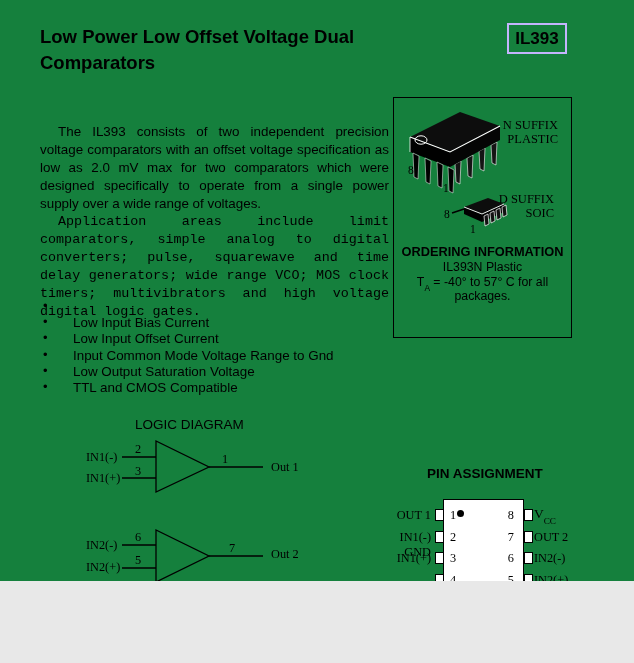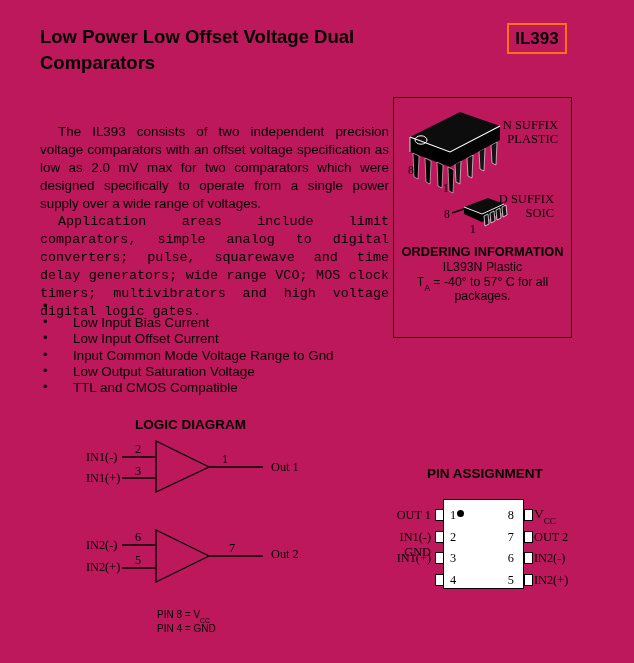--- a/index.html
+++ b/index.html
@@ -1,42 +1,42 @@
 <!DOCTYPE html>
 <html><head>
 <meta charset="utf-8">
 <style>
   html,body{margin:0;padding:0;background:#e8e8e8;}
-  #page{position:relative;width:634px;height:663px;background:#be185d;color:#000;
+  #page{position:relative;width:634px;height:581px;background:#15803d;color:#000;
         font-family:"Liberation Sans",sans-serif;overflow:hidden;}
   .abs{position:absolute;}
   
   .title-line{position:absolute;left:40px;font-weight:bold;font-size:18.5px;line-height:22px;letter-spacing:0;}
-  .part-box{position:absolute;left:507px;top:23px;width:56px;height:27px;border:2px solid #f97316;
+  .part-box{position:absolute;left:507px;top:23px;width:56px;height:27px;border:2px solid #c4b5fd;
             text-align:center;font-weight:bold;font-size:17px;line-height:27px;}
   
   .para{position:absolute;left:40px;width:349px;font-size:13.4px;line-height:18px;
         text-align:justify;text-indent:18px;}
   
   .features{position:absolute;left:40px;top:299px;width:360px;}
   .feature{position:relative;height:16.2px;font-size:13.4px;}
   .feature .bullet{position:absolute;left:3px;top:-1px;font-size:13px;}
   .feature .ftext{position:absolute;left:33px;white-space:nowrap;}
   
   .pkg-box{position:absolute;left:393px;top:97px;width:177px;height:239px;border:1.6px solid #000;}
   .pkg-label{position:absolute;text-align:right;font-family:"Liberation Serif",serif;
              font-size:12.5px;line-height:14px;white-space:nowrap;}
   .pkg-pin{position:absolute;font-family:"Liberation Serif",serif;font-size:11.5px;}
   .ordering{position:absolute;left:0;top:146px;width:100%;text-align:center;}
   .ord-title{font-weight:bold;font-size:12.8px;line-height:15px;margin-bottom:1px;}
   .ord-line{font-size:12.3px;line-height:14.6px;}
   .ws-pre{white-space:pre;}
   sub.s{font-size:0.68em;position:relative;top:0.25em;line-height:0;}
   
-  .ld-title{position:absolute;left:135px;top:417px;font-weight:bold;font-size:13.5px;}
+  .ld-title{position:absolute;left:135px;top:417px;font-weight:normal;font-size:13.5px;}
   .ld-label{position:absolute;font-family:"Liberation Serif",serif;font-size:12.3px;white-space:nowrap;}
   .ld-pin{position:absolute;width:16px;text-align:center;font-family:"Liberation Serif",serif;font-size:12.3px;}
   .ld-notes{position:absolute;left:157px;top:608px;font-size:10px;line-height:13.8px;}
   
   .pa-title{position:absolute;left:427px;top:466px;font-weight:bold;font-size:13.5px;}
   .ic-body{position:absolute;left:443px;top:499px;width:79px;height:88px;border:1.6px solid #000;background:#fff;}
   .pstub{position:absolute;width:7px;height:10px;border:1.3px solid #000;background:#fff;}
   .pa-num{position:absolute;font-family:"Liberation Serif",serif;font-size:12.3px;}
   .pa-label{position:absolute;font-family:"Liberation Serif",serif;font-size:12.3px;white-space:nowrap;}
   .pa-label-l{width:42px;text-align:right;}

